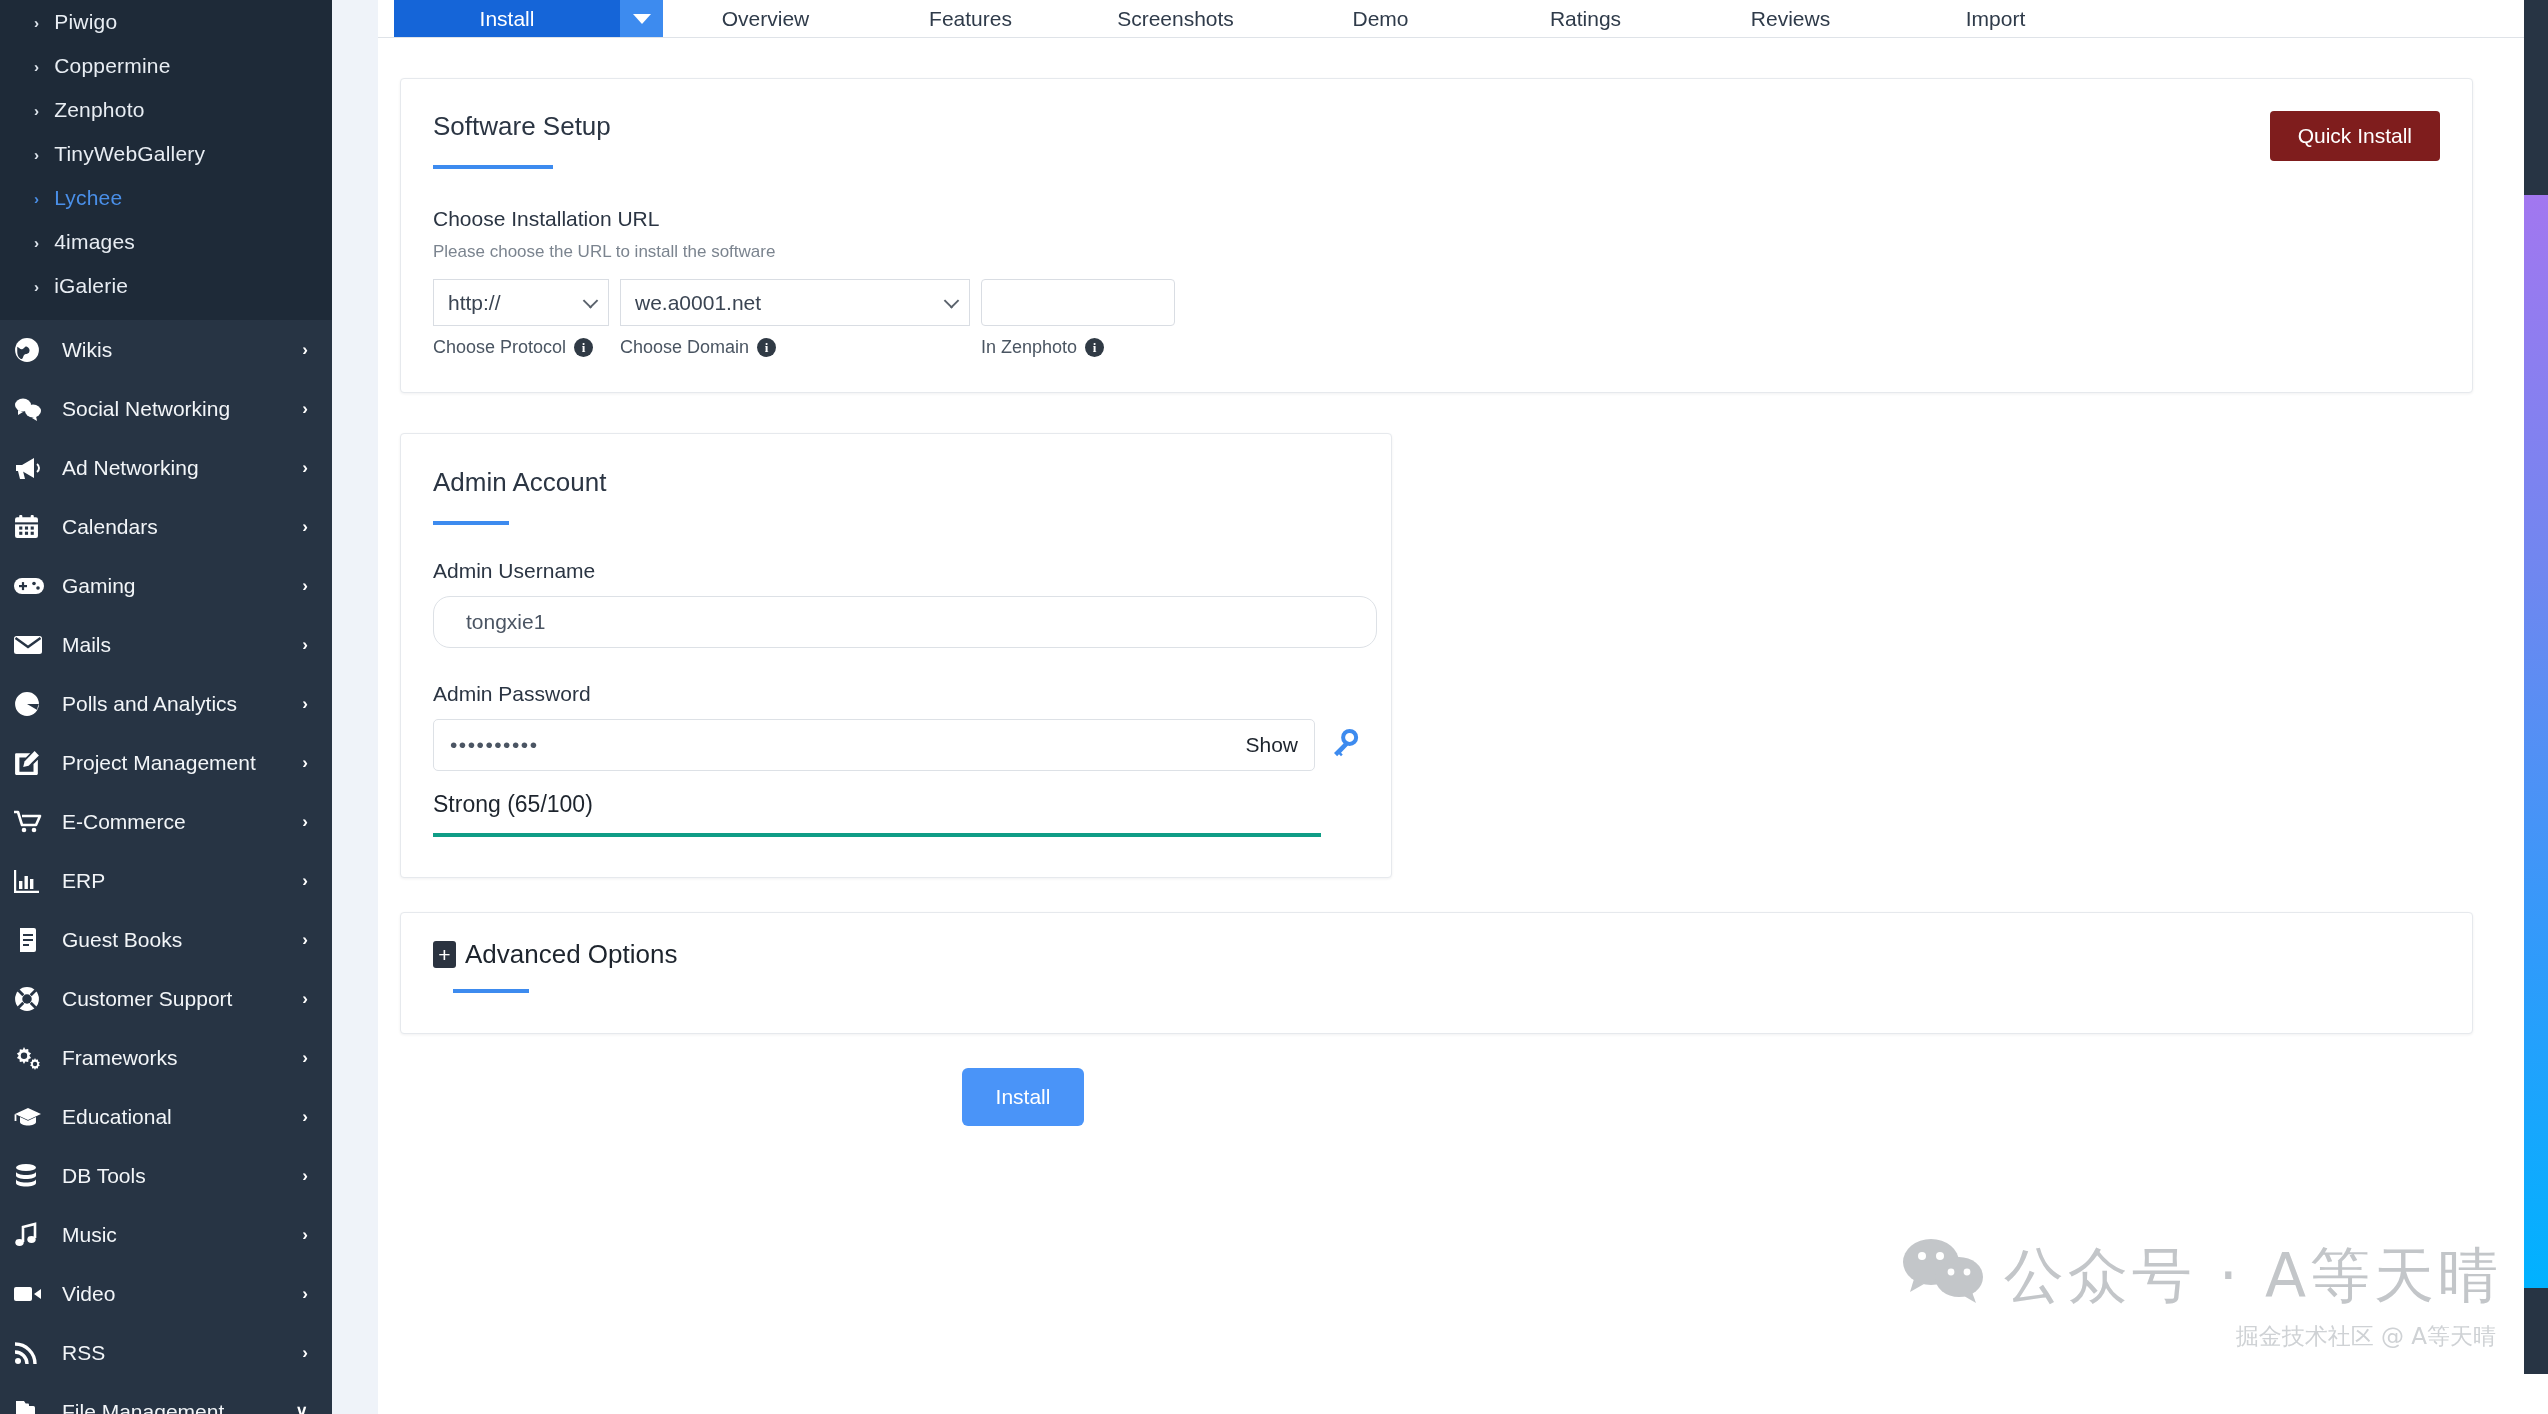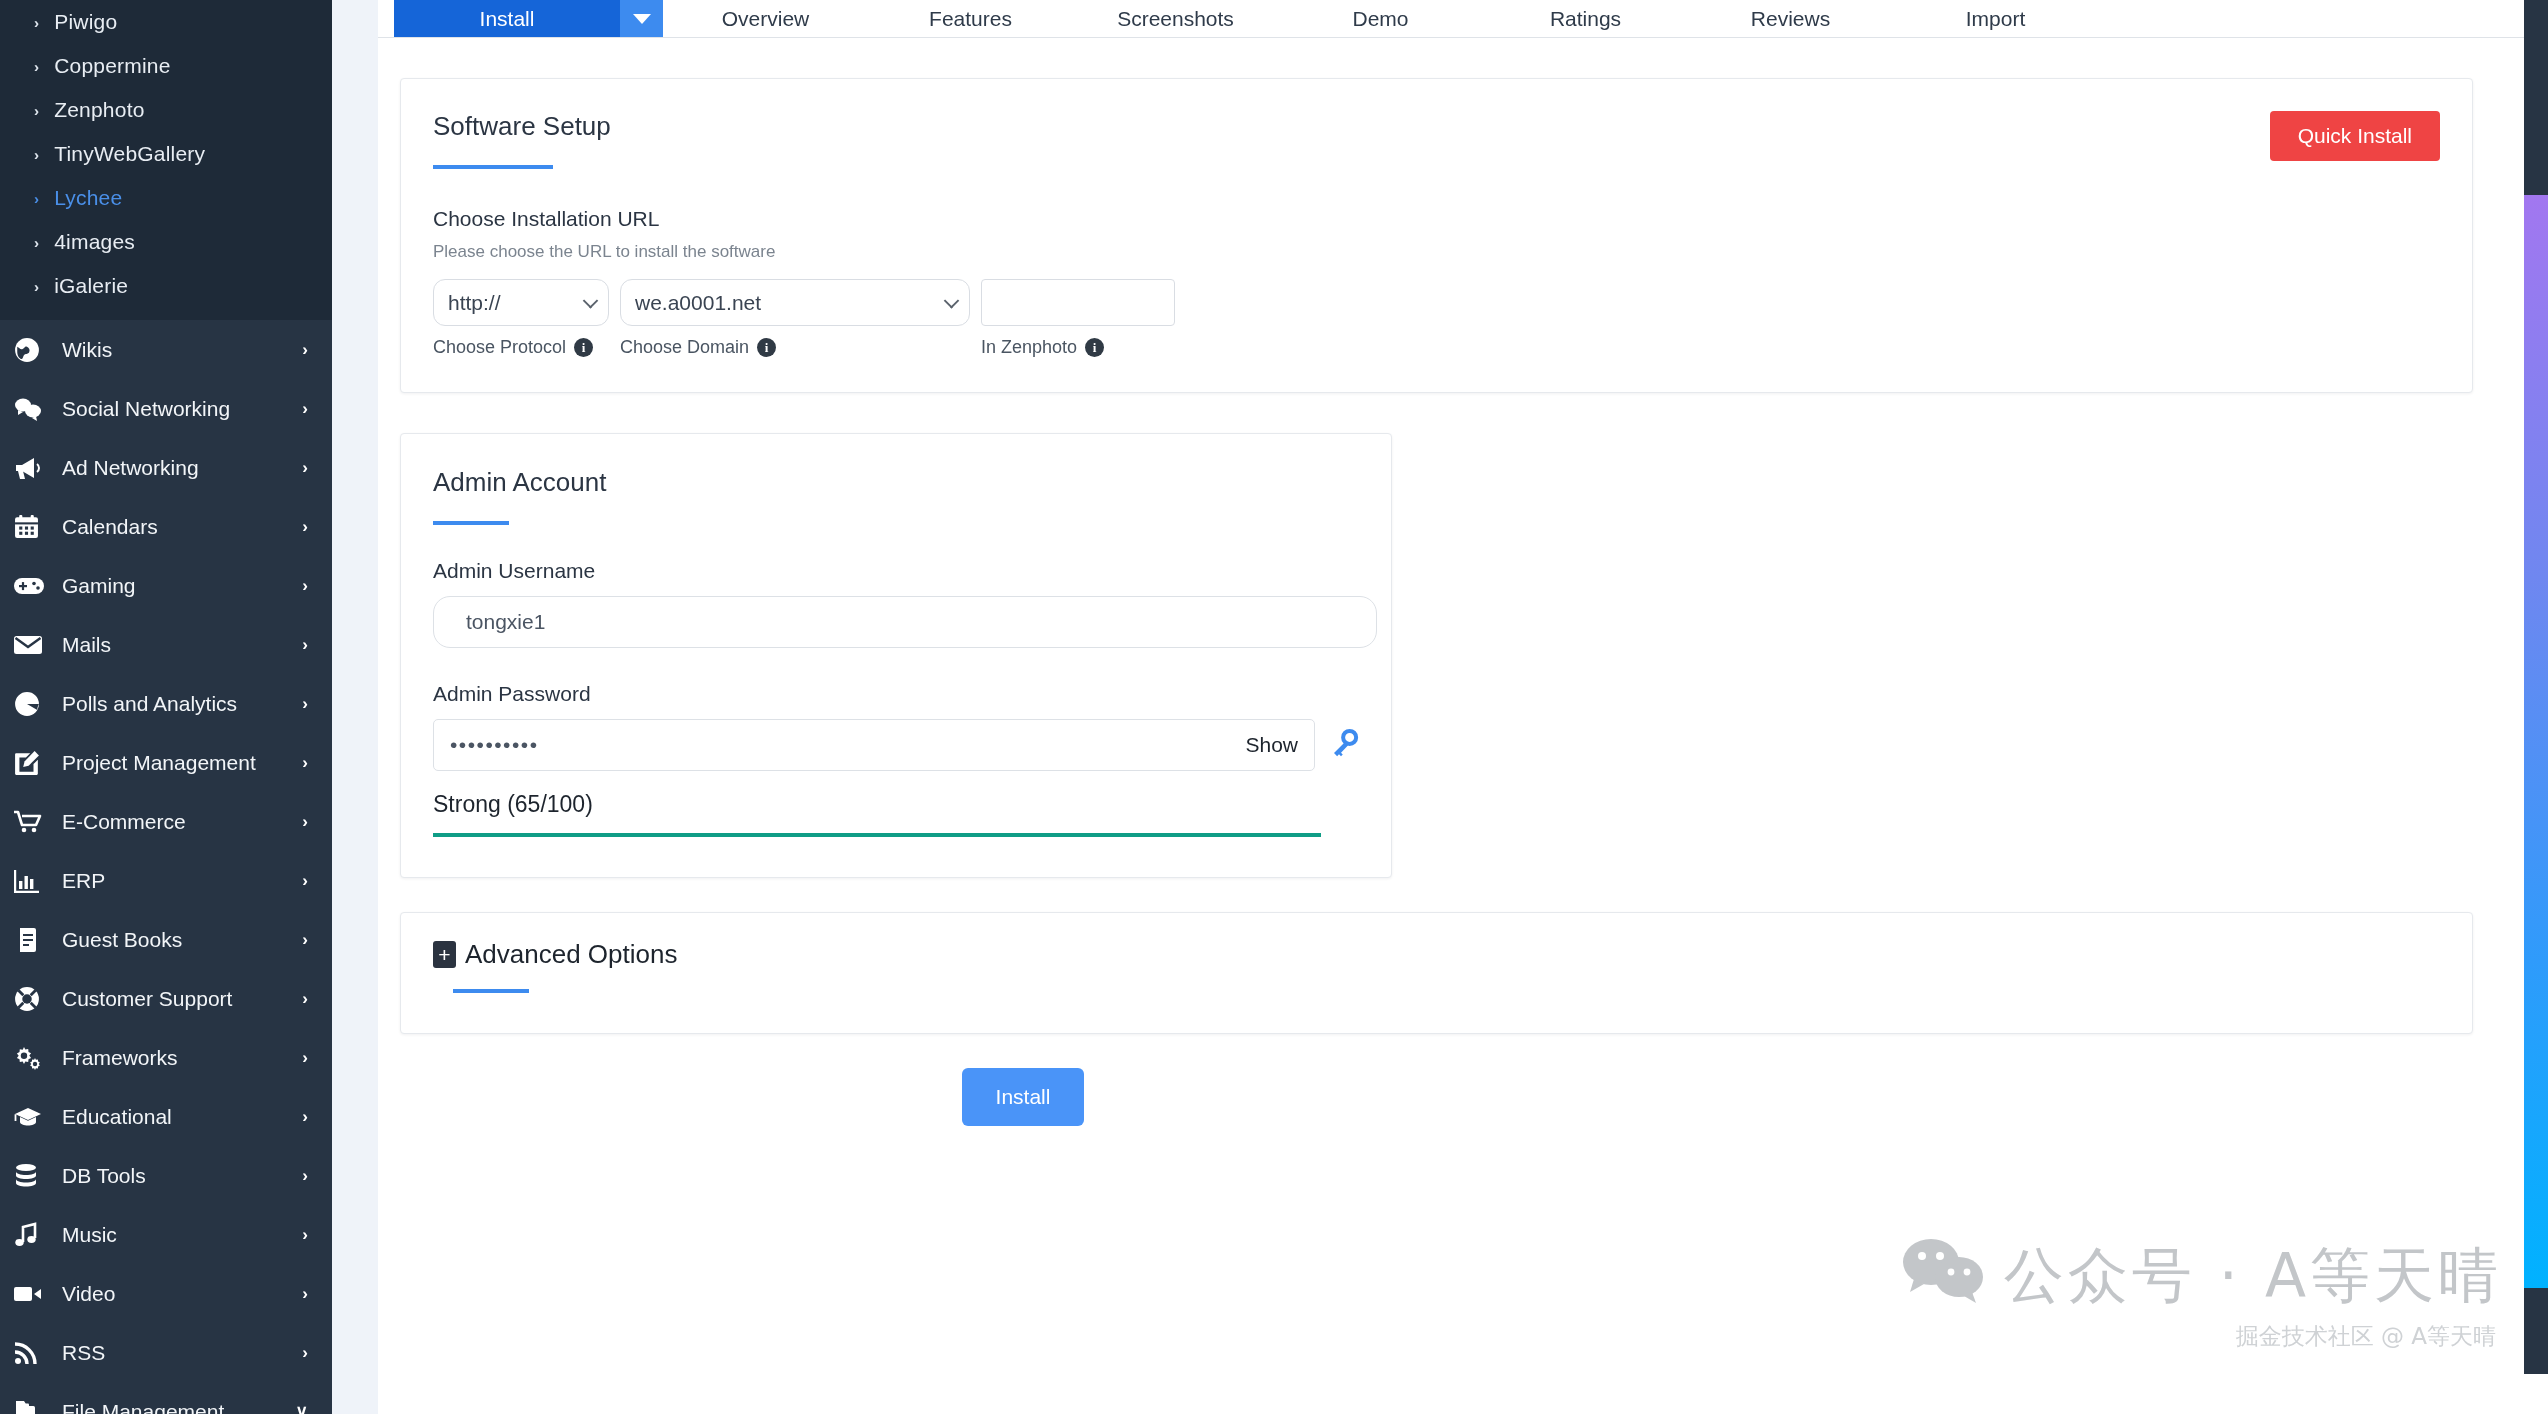--- a/index.html
+++ b/index.html
@@ -141,21 +141,21 @@
   }
 
   
   .setup-card {
     margin-top: 40px;
     padding: 32px 32px 34px 32px;
     position: relative;
   }
   .setup-head { display: flex; justify-content: space-between; align-items: flex-start; }
   .quick-install {
-    background: #ef4444;
+    background: #7f1d1d;
     color: #ffffff;
     font-size: 21px;
     border: none;
     border-radius: 4px;
     padding: 0 28px;
     height: 50px;
     cursor: pointer;
     font-family: "Liberation Sans", sans-serif;
     text-align: center;
   }
@@ -167,21 +167,21 @@
   .field-hint {
     font-size: 17px;
     color: #7b848f;
     margin-top: 11px;
   }
   .url-row { display: flex; gap: 11px; margin-top: 17px; }
   .sel-wrap { position: relative; }
   .sel {
     height: 47px;
     border: 1px solid #d9dde3;
-    border-radius: 12px;
+    border-radius: 0;
     background: #ffffff;
     font-size: 21px;
     color: #3a4452;
     padding: 0 36px 0 14px;
     font-family: "Liberation Sans", sans-serif;
     appearance: none; -webkit-appearance: none;
     cursor: pointer;
   }
   .sel-protocol { width: 176px; }
   .sel-domain { width: 350px; }

